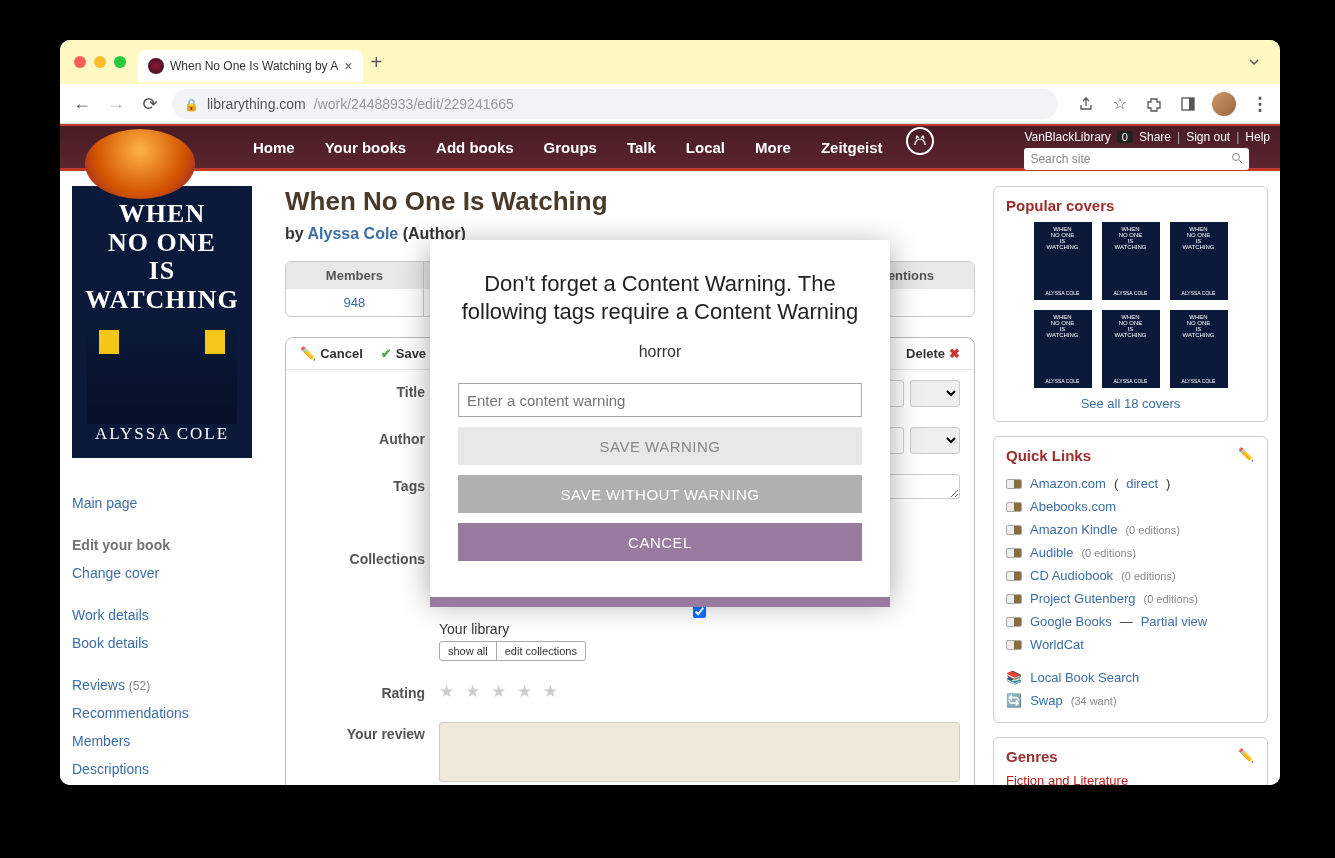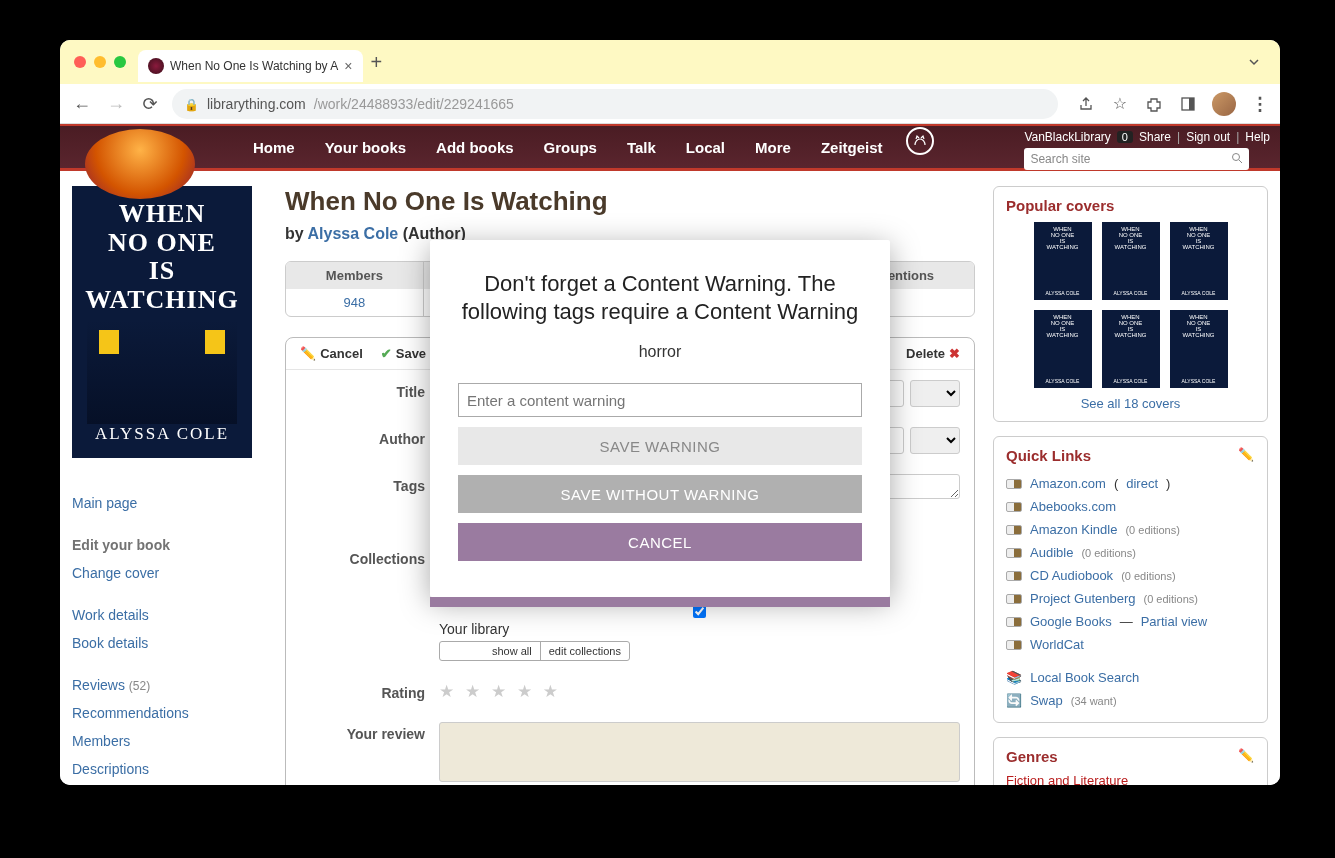--- a/index.html
+++ b/index.html
@@ -191,21 +191,21 @@
   .form-label { width:125px; text-align:right; font-weight:bold; color:#555; font-size:14px; padding-top:4px;}
   .form-field { flex:1; }
   .form-field input, .form-field textarea, .form-field select {
     width:100%; border:1px solid #ccc; border-radius:3px; font-size:13px; padding:4px;
   }
   .tag-cloud { font-size:12px; color:#3b6ea5; line-height:1.6; margin-top:6px; }
   .check-row label { display:block; font-size:14px; color:#333; }
   .check-row input { margin-right:6px; }
   .mini-btns { display:flex; border:1px solid #aaa; border-radius:3px; width:max-content; margin-top:4px; }
   .mini-btns div { padding:3px 8px; font-size:11px; cursor:pointer; }
-  .mini-btns div:first-child { border-right:1px solid #aaa;margin-left:44px; }
+  .mini-btns div:first-child { border-right:1px solid #aaa; }
   .stars { color:#ccc; font-size:17px; letter-spacing:3px; }
   .review-box { height:60px; background:#eee9d9; border:1px solid #ccc; border-radius:3px; }
 
   .right-col { width:275px; display:flex; flex-direction:column; gap:14px; }
   .rbox { border:1px solid #ccc; border-radius:6px; padding:10px 12px; }
   .rbox h3 { color:#9b2d2d; font-size:15px; margin-bottom:8px; font-family:Verdana,Geneva,sans-serif; }
   .covers-grid { display:flex; flex-wrap:wrap; gap:10px; justify-content:center; }
   .mini-cover {
     width:58px; height:78px;
     background:#0b1a3a; color:#fff; font-size:6px; text-align:center;

